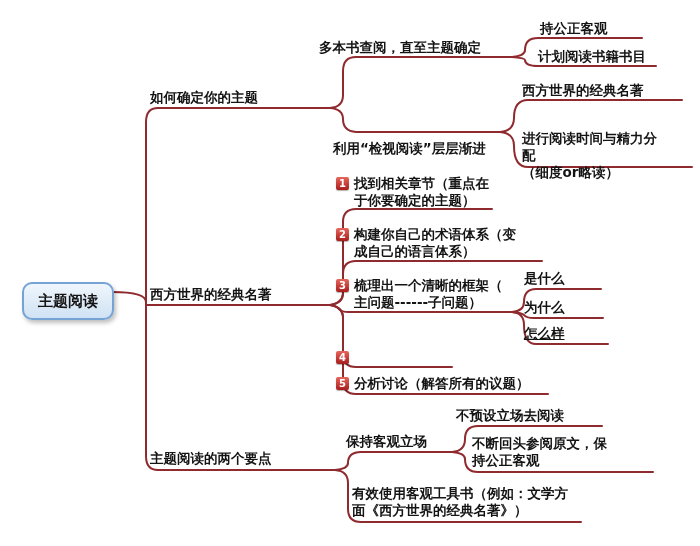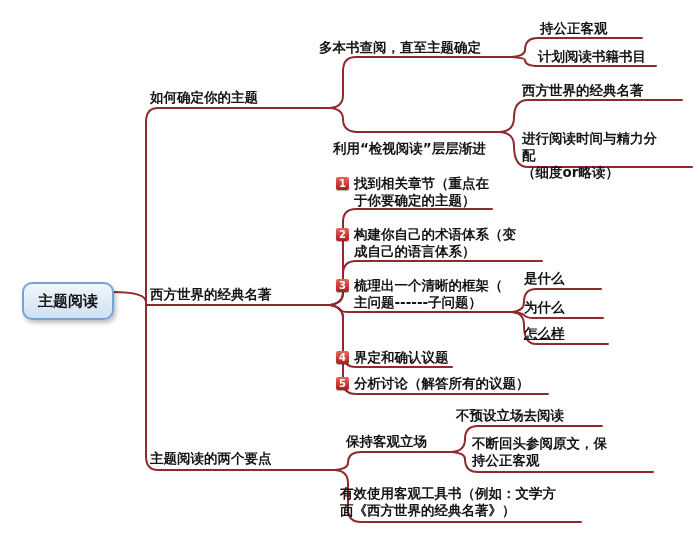--- a/index.html
+++ b/index.html
@@ -85,29 +85,28 @@
     <span>梳理出一个清晰的框架（
 主问题------子问题）</span>
   </div>
 
   <div class="node" style="left:524px;top:270px;">是什么</div>
   <div class="node" style="left:524px;top:299px;">为什么</div>
   <div class="node" style="left:524px;top:325px;text-decoration:underline;">怎么样</div>
 
   <div class="node step" style="left:336px;top:349px;">
     <span class="badge">4</span>
-    <span>界定和确认议题</span>
   </div>
 
   <div class="node step" style="left:336px;top:375px;">
     <span class="badge">5</span>
     <span>分析讨论（解答所有的议题）</span>
   </div>
 
   <div class="node center" style="left:150px;top:450px;width:185px;">主题阅读的两个要点</div>
   <div class="node" style="left:346px;top:433px;text-align:right;">保持客观立场</div>
   <div class="node" style="left:456px;top:407px;">不预设立场去阅读</div>
   <div class="node" style="left:472px;top:435px;">不断回头参阅原文，保
 持公正客观</div>
-  <div class="node" style="left:340px;top:485px;">有效使用客观工具书（例如：文学方
+  <div class="node" style="left:352px;top:485px;">有效使用客观工具书（例如：文学方
 面《西方世界的经典名著》）</div>
 
 </div>
 
 </body></html>

